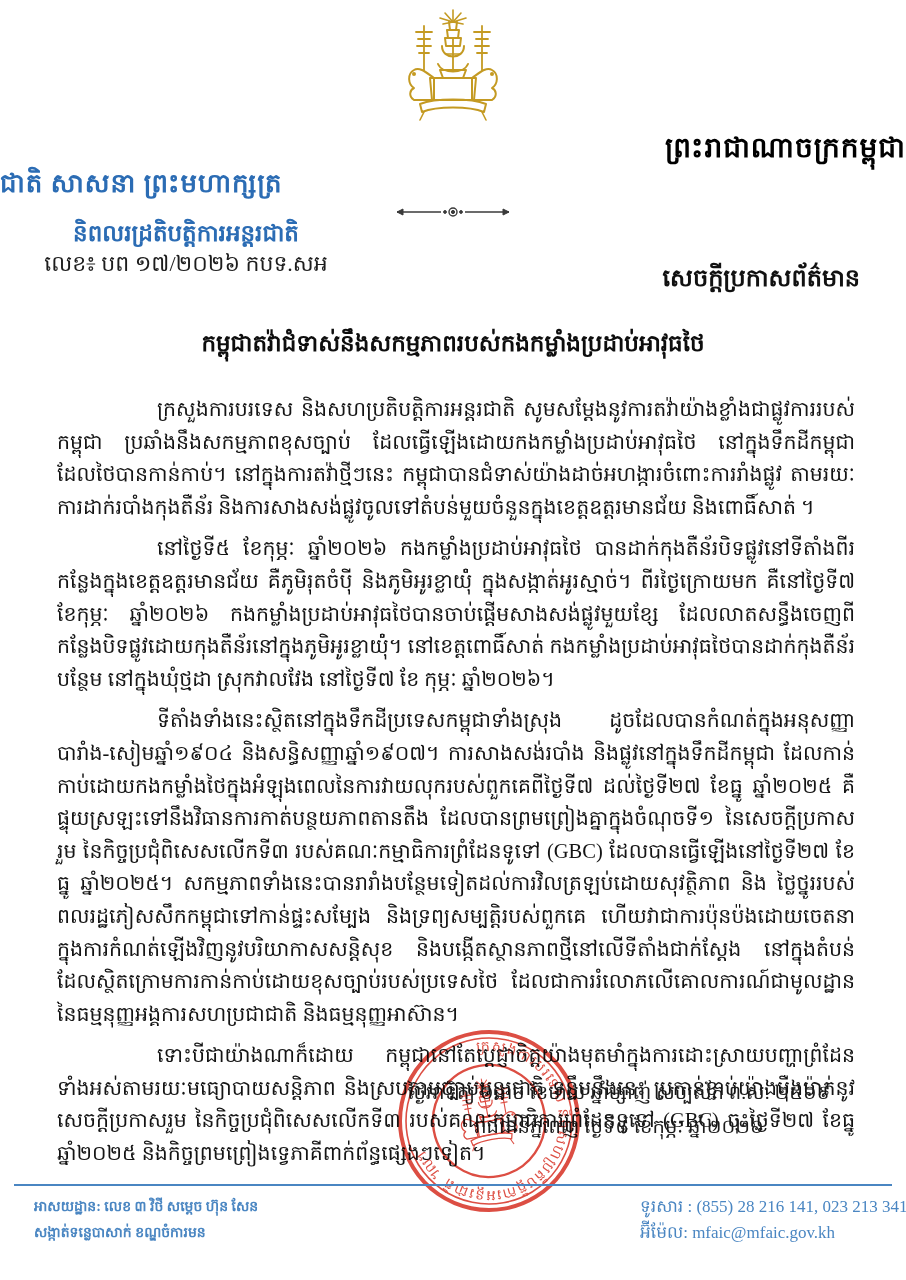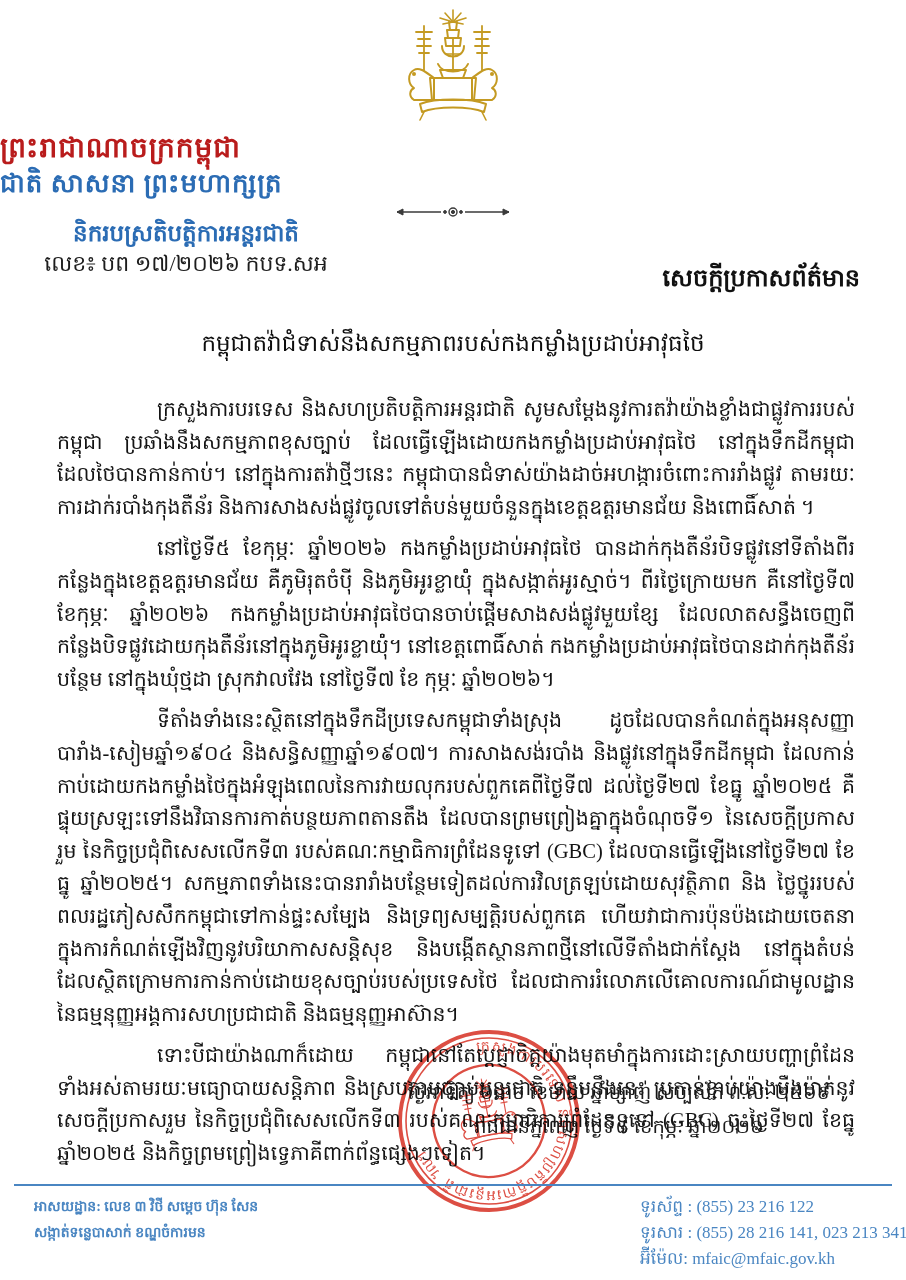--- a/index.html
+++ b/index.html
@@ -6,41 +6,41 @@
   html,body { background:#e8e8e8; }
   .page {
     position:relative; width:906px; height:1280px; margin:0 auto;
     background:#ffffff; overflow:hidden;
     font-family:"Liberation Serif","DejaVu Serif",serif;
     color:#161616;
   }
   
   .emblem { position:absolute; top:8px; left:50%; transform:translateX(-50%); color:#c49a22; }
   .kingdom-line1 {
-    position:absolute; top:130px; left:0; width:100%; text-align:left;
-    font-size:28px; font-weight:bold; color:#b91c1c; letter-spacing:1px;
+    position:absolute; top:130px; left:0; width:100%; text-align:right;
+    font-size:28px; font-weight:bold; color:#000000; letter-spacing:1px;
   }
   .kingdom-line2 {
     position:absolute; top:167px; left:0; width:100%; 
     font-size:26px; font-weight:bold; color:#2b6cb4; letter-spacing:1px;
   }
   .motto-divider { position:absolute; top:204px; left:50%; transform:translateX(-50%); color:#3a3a3a; }
   .ministry-block {
     position:absolute; left:30px; top:219px; width:312px; text-align:center;
   }
   .ministry-line { font-size:23px; font-weight:bold; color:#2b6cb4; line-height:29px; }
   .ref-number { font-size:22px; font-weight:normal; color:#1c1c1c; line-height:30px; margin-top:1px; }
   .doc-type {
     position:absolute; top:263px; right:46px;
     font-size:24px; font-weight:bold; color:#111;
   }
   
   .title-block {
     position:absolute; top:328px; left:53px; width:800px; text-align:center;
-    font-size:23px; font-weight:normal; line-height:32px; color:#0d0d0d;
+    font-size:23px; font-weight:bold; line-height:32px; color:#0d0d0d;
   }
   
   .body-block {
     position:absolute; top:393px; left:57px; width:798px;
     font-size:20.5px; line-height:32.6px; text-align:justify; color:#141414;
   }
   .body-block p { text-indent:100px; margin-bottom:9px; }
   
   .dateline {
     position:absolute; top:1076px; left:368px; width:502px; text-align:center;
@@ -131,21 +131,21 @@
           <path d="M116 6 L110 3 L110 9 Z"></path>
         <circle cx="60" cy="6" r="4" fill="none" stroke-width="1.4"></circle>
         <circle cx="60" cy="6" r="1.6"></circle>
         <circle cx="52" cy="6" r="1.4"></circle>
           <circle cx="68" cy="6" r="1.4"></circle>
       </g>
     </svg>
   </div>
 
   <div class="ministry-block">
-    <div class="ministry-line">និករបស្រតិបត្តិការអន្តរជាតិ</div>
+    <div class="ministry-line">និពលរដ្រតិបត្តិការអន្តរជាតិ</div>
     <div class="ref-number">លេខ៖ បព ១៧/២០២៦ កបទ.សអ</div>
   </div>
 
   <div class="doc-type">សេចក្តីប្រកាសព័ត៌មាន</div>
 
   <div class="title-block">
     <div>កម្ពុជាតវ៉ាជំទាស់នឹងសកម្មភាពរបស់កងកម្លាំងប្រដាប់អាវុធថៃ</div>
   </div>
 
   <div class="body-block">
@@ -178,18 +178,17 @@
   </div>
 
   <div class="footer-divider"></div>
 
   <div class="footer-left">
     <div>អាសយដ្ឋាន:  លេខ ៣ វិថី សម្តេច ហ៊ុន សែន</div>
     <div>សង្កាត់ទន្លេបាសាក់ ខណ្ឌចំការមន</div>
   </div>
 
   <div class="footer-right">
-    <div>ទូរស័ព្ទ : (855) 23 216 122</div>
     <div>ទូរសារ : (855) 28 216 141, 023 213 341</div>
     <div>អ៊ីម៉ែល: mfaic@mfaic.gov.kh</div>
   </div>
 
 </div>
 
 </body></html>

